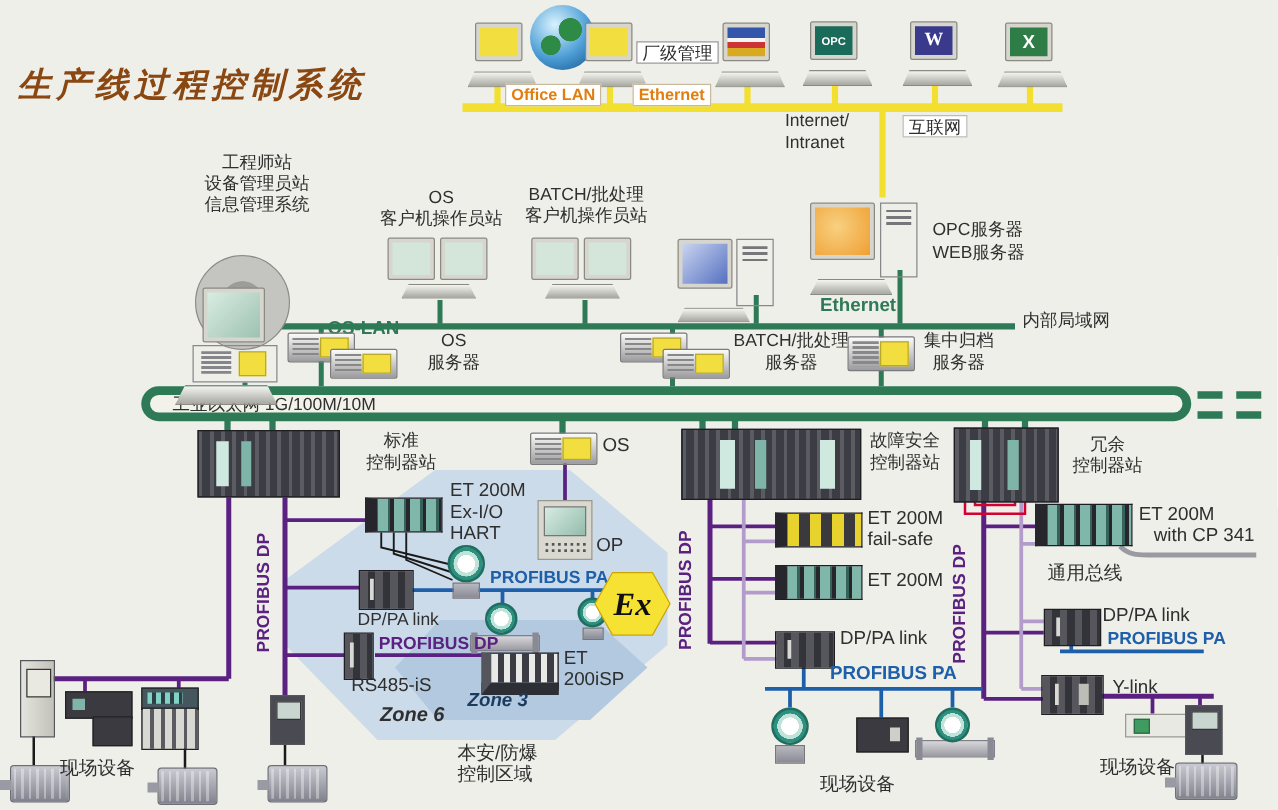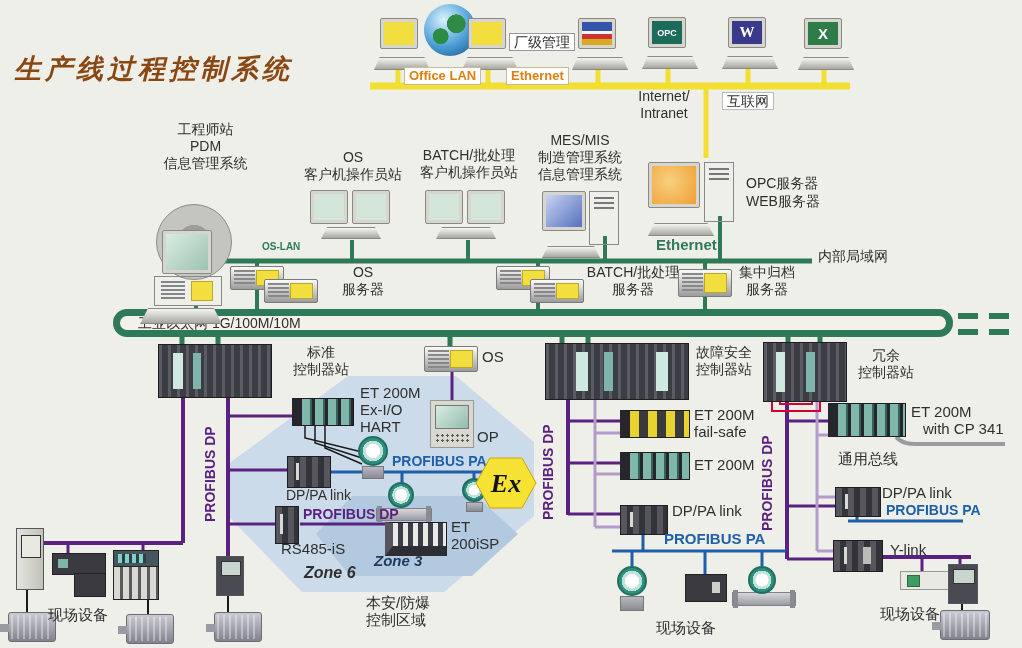--- a/index.html
+++ b/index.html
@@ -171,29 +171,29 @@
   <div class="ic" style="left:798px;top:18px;">
     <div class="mon" style="width:38px;height:31px;margin-left:6px;">
         <div class="scr" style="background:#2e7d46;font-size:15px;">X</div>
       </div>
     <div class="kb" style="width:54px;height:11px;margin-top:8px;"></div>
   </div>
 
   <div class="lbl box orange sm" style="left:404px;top:67px;">Office LAN</div>
   <div class="lbl box orange sm" style="left:506px;top:67px;">Ethernet</div>
   <div class="lbl box" style="left:509px;top:33px;border-color:#999;">厂级管理</div>
-  <div class="lbl" style="left:628px;top:88px;width:72px;text-align:center;">
+  <div class="lbl" style="left:628px;top:88px;width:72px;text-align:left;">
     <div>Internet/</div>
     <div>Intranet</div>
   </div>
   <div class="lbl box" style="left:722px;top:92px;border-color:#bbb;">互联网</div>
 
   <div class="lbl c" style="left:118px;top:121px;width:175px;">
     <div>工程师站</div>
-    <div>PDM</div>
+    <div>设备管理员站</div>
     <div>信息管理系统</div>
   </div>
   <div class="cd" style="left:156px;top:204px;width:74px;height:74px;"></div>
   <div class="ic" style="left:140px;top:230px;">
     <div class="mon" style="width:50px;height:44px;margin-left:22px;">
         <div class="scr" style="background:linear-gradient(135deg,#d9ece2,#9dc2b1);"></div>
       </div>
     <div class="tower" style="width:66px;height:28px;margin:2px 0 0 14px;background:linear-gradient(180deg,#ececе6,#a9a9a3);position:relative;">
       <i style="position:absolute;left:6px;top:4px;width:24px;height:18px;margin:0;background:repeating-linear-gradient(180deg,#85858b 0 2px,transparent 2px 4px);"></i>
       <i style="position:absolute;left:36px;top:4px;width:20px;height:18px;margin:0;background:#f2df3f;border:1px solid #b9a92a;"></i>
@@ -225,25 +225,20 @@
       <div class="mon" style="width:38px;height:34px;">
           <div class="scr" style="background:#d4e6da;"></div>
         </div>
       <div class="mon" style="width:38px;height:34px;">
           <div class="scr" style="background:#d4e6da;"></div>
         </div>
     </div>
     <div class="kb" style="width:58px;height:10px;margin:3px 0 0 11px;"></div>
   </div>
 
-  <div class="lbl c" style="left:528px;top:132px;width:104px;">
-    <div>MES/MIS</div>
-    <div>制造管理系统</div>
-    <div>信息管理系统</div>
-  </div>
   <div class="ic" style="left:542px;top:191px;">
     <div style="display:flex;align-items:flex-start;">
       <div class="mon" style="width:44px;height:40px;">
           <div class="scr" style="background:linear-gradient(135deg,#c9d4f0,#5570c0);"></div>
         </div>
       <div class="tower" style="width:28px;height:52px;margin-left:3px;">
           <i></i>
         </div>
     </div>
     <div class="kb" style="width:56px;height:10px;margin-top:1px;"></div>
@@ -256,21 +251,21 @@
         </div>
       <div class="tower" style="width:28px;height:58px;margin-left:4px;">
           <i></i>
         </div>
     </div>
     <div class="kb" style="width:64px;height:11px;margin-top:1px;"></div>
   </div>
   <div class="lbl" style="left:746px;top:175px;">OPC服务器</div>
   <div class="lbl" style="left:746px;top:193px;">WEB服务器</div>
 
-  <div class="lbl green" style="left:262px;top:238px;font-size:10px;">OS-LAN</div>
+  <div class="lbl green" style="left:262px;top:254px;font-size:15px;">OS-LAN</div>
   <div class="lbl green" style="left:656px;top:236px;font-size:15px;">Ethernet</div>
   <div class="lbl" style="left:818px;top:248px;">内部局域网</div>
 
   <div class="srv" style="left:230px;top:266px;width:52px;height:22px;">
       <i class="sl"></i>
       <i class="yw"></i>
     </div>
   <div class="srv" style="left:264px;top:279px;width:52px;height:22px;">
       <i class="sl"></i>
       <i class="yw"></i>

